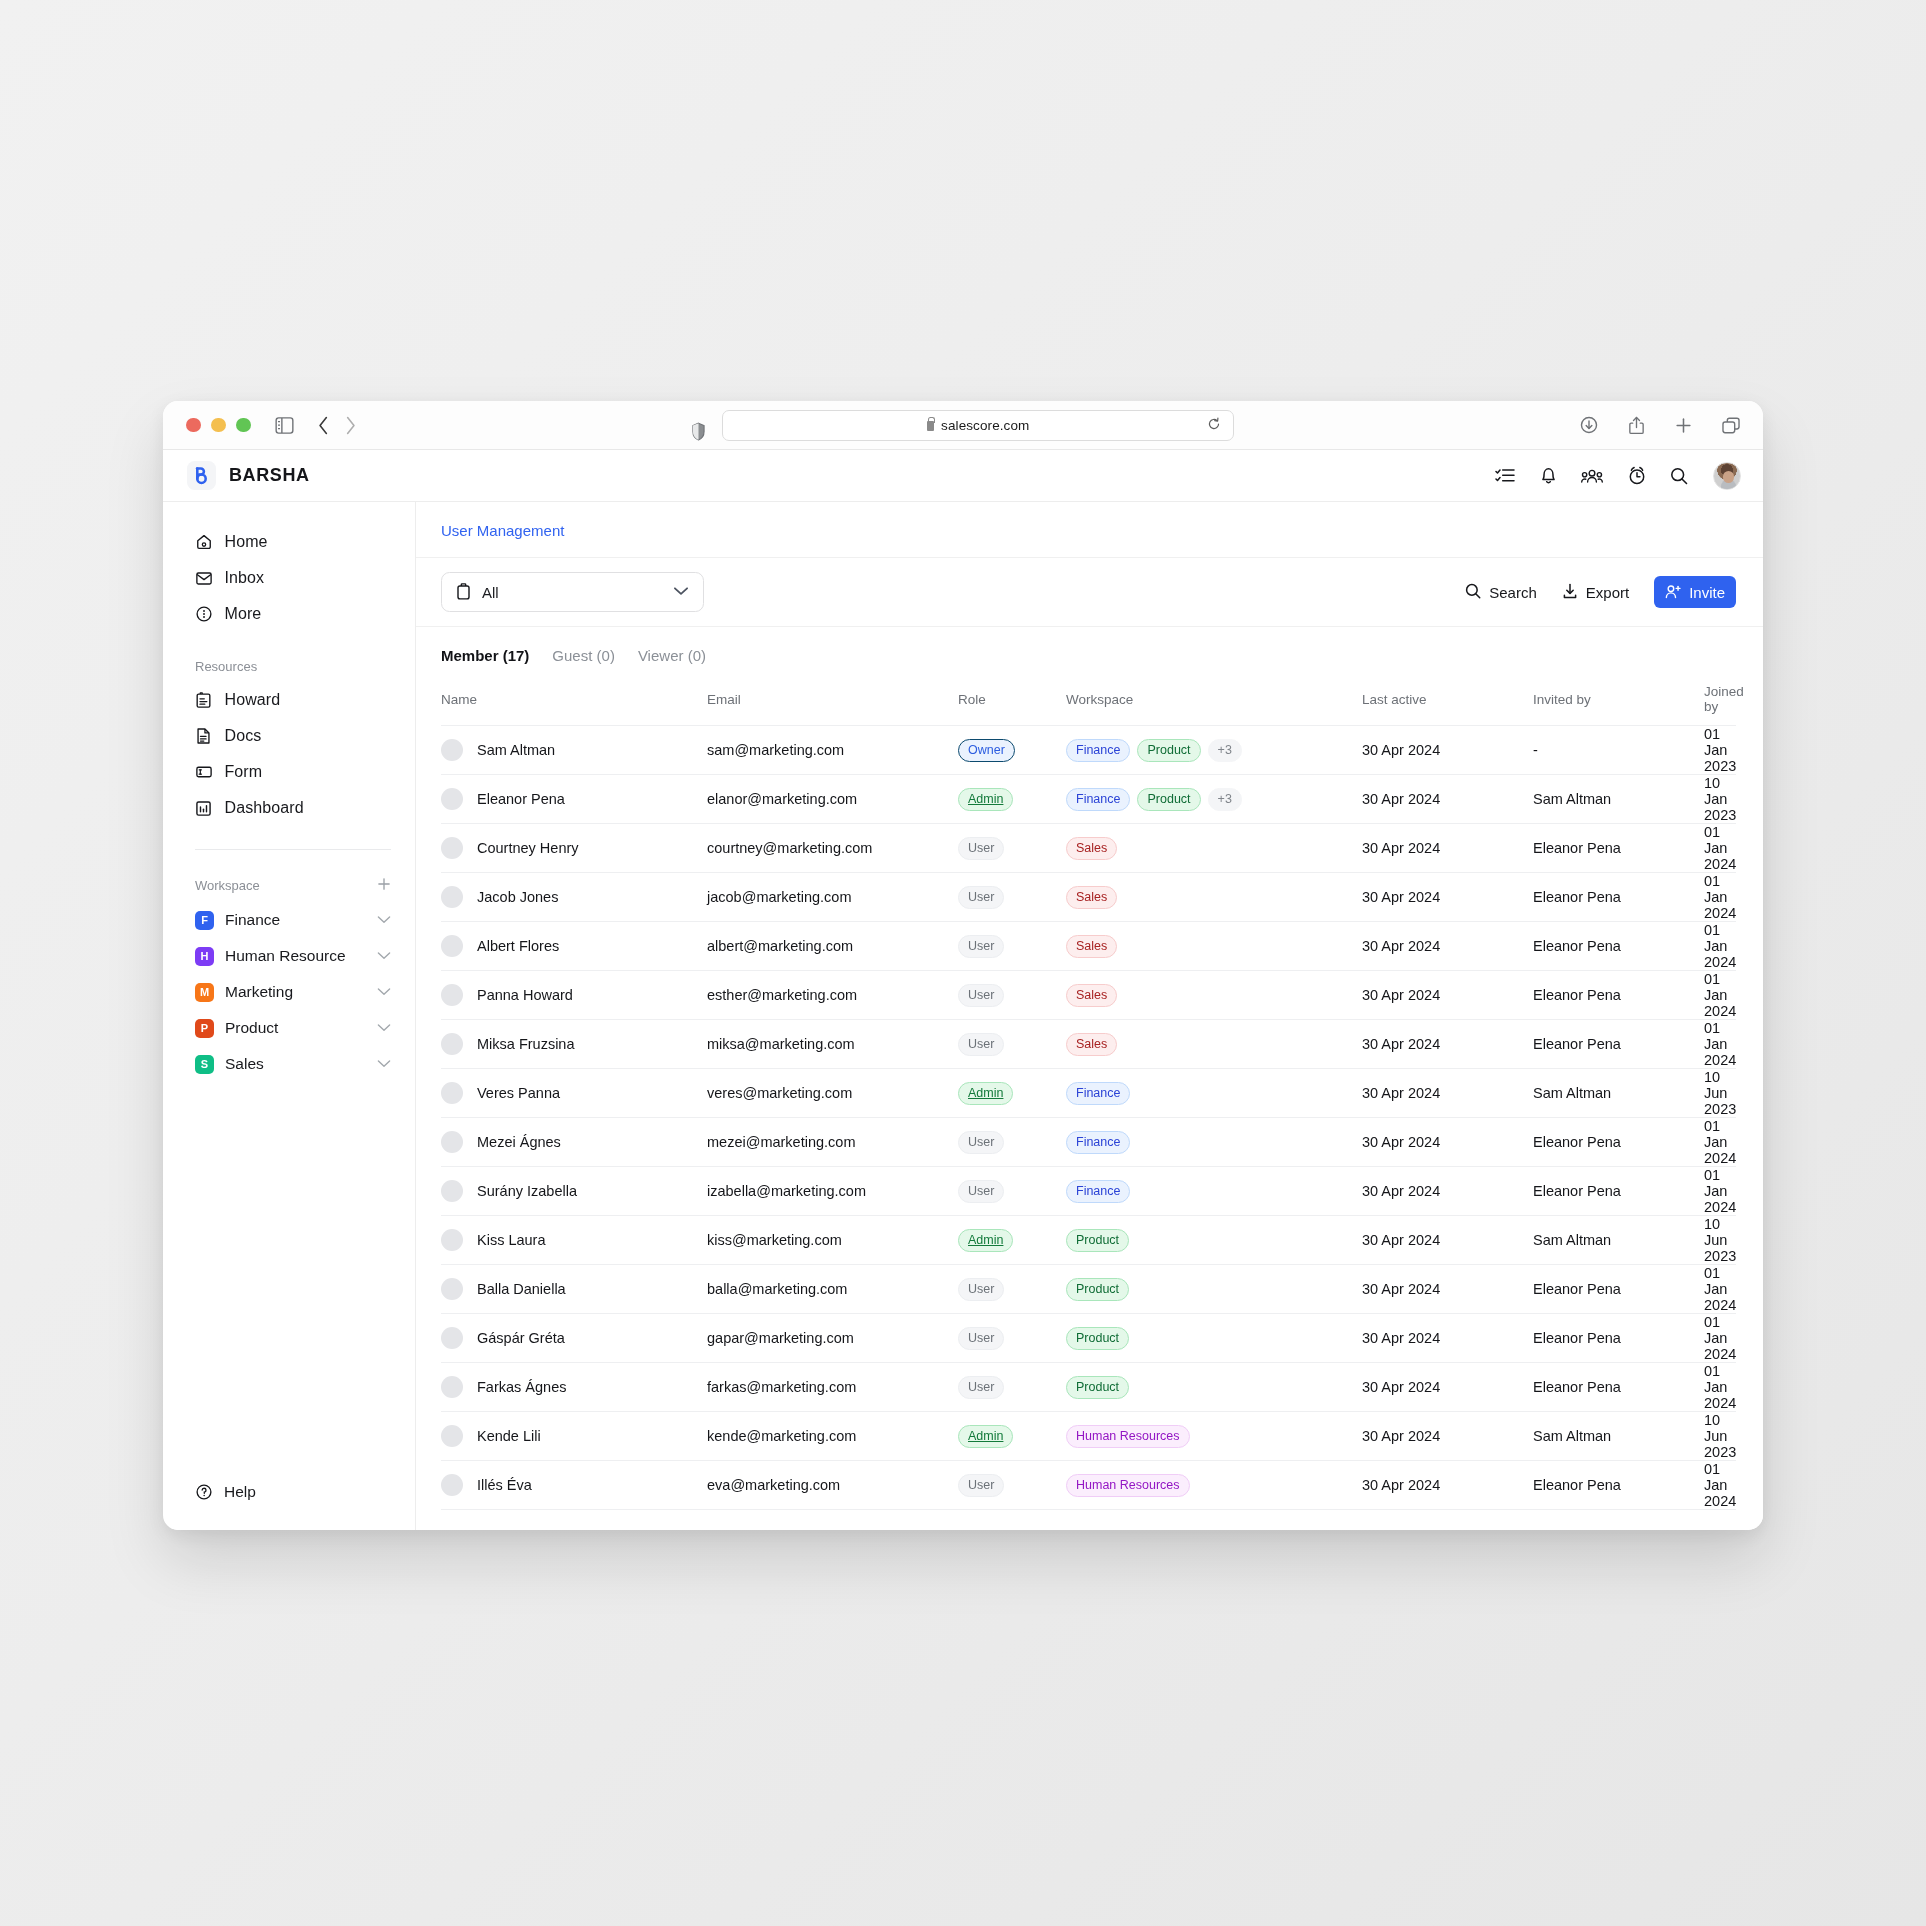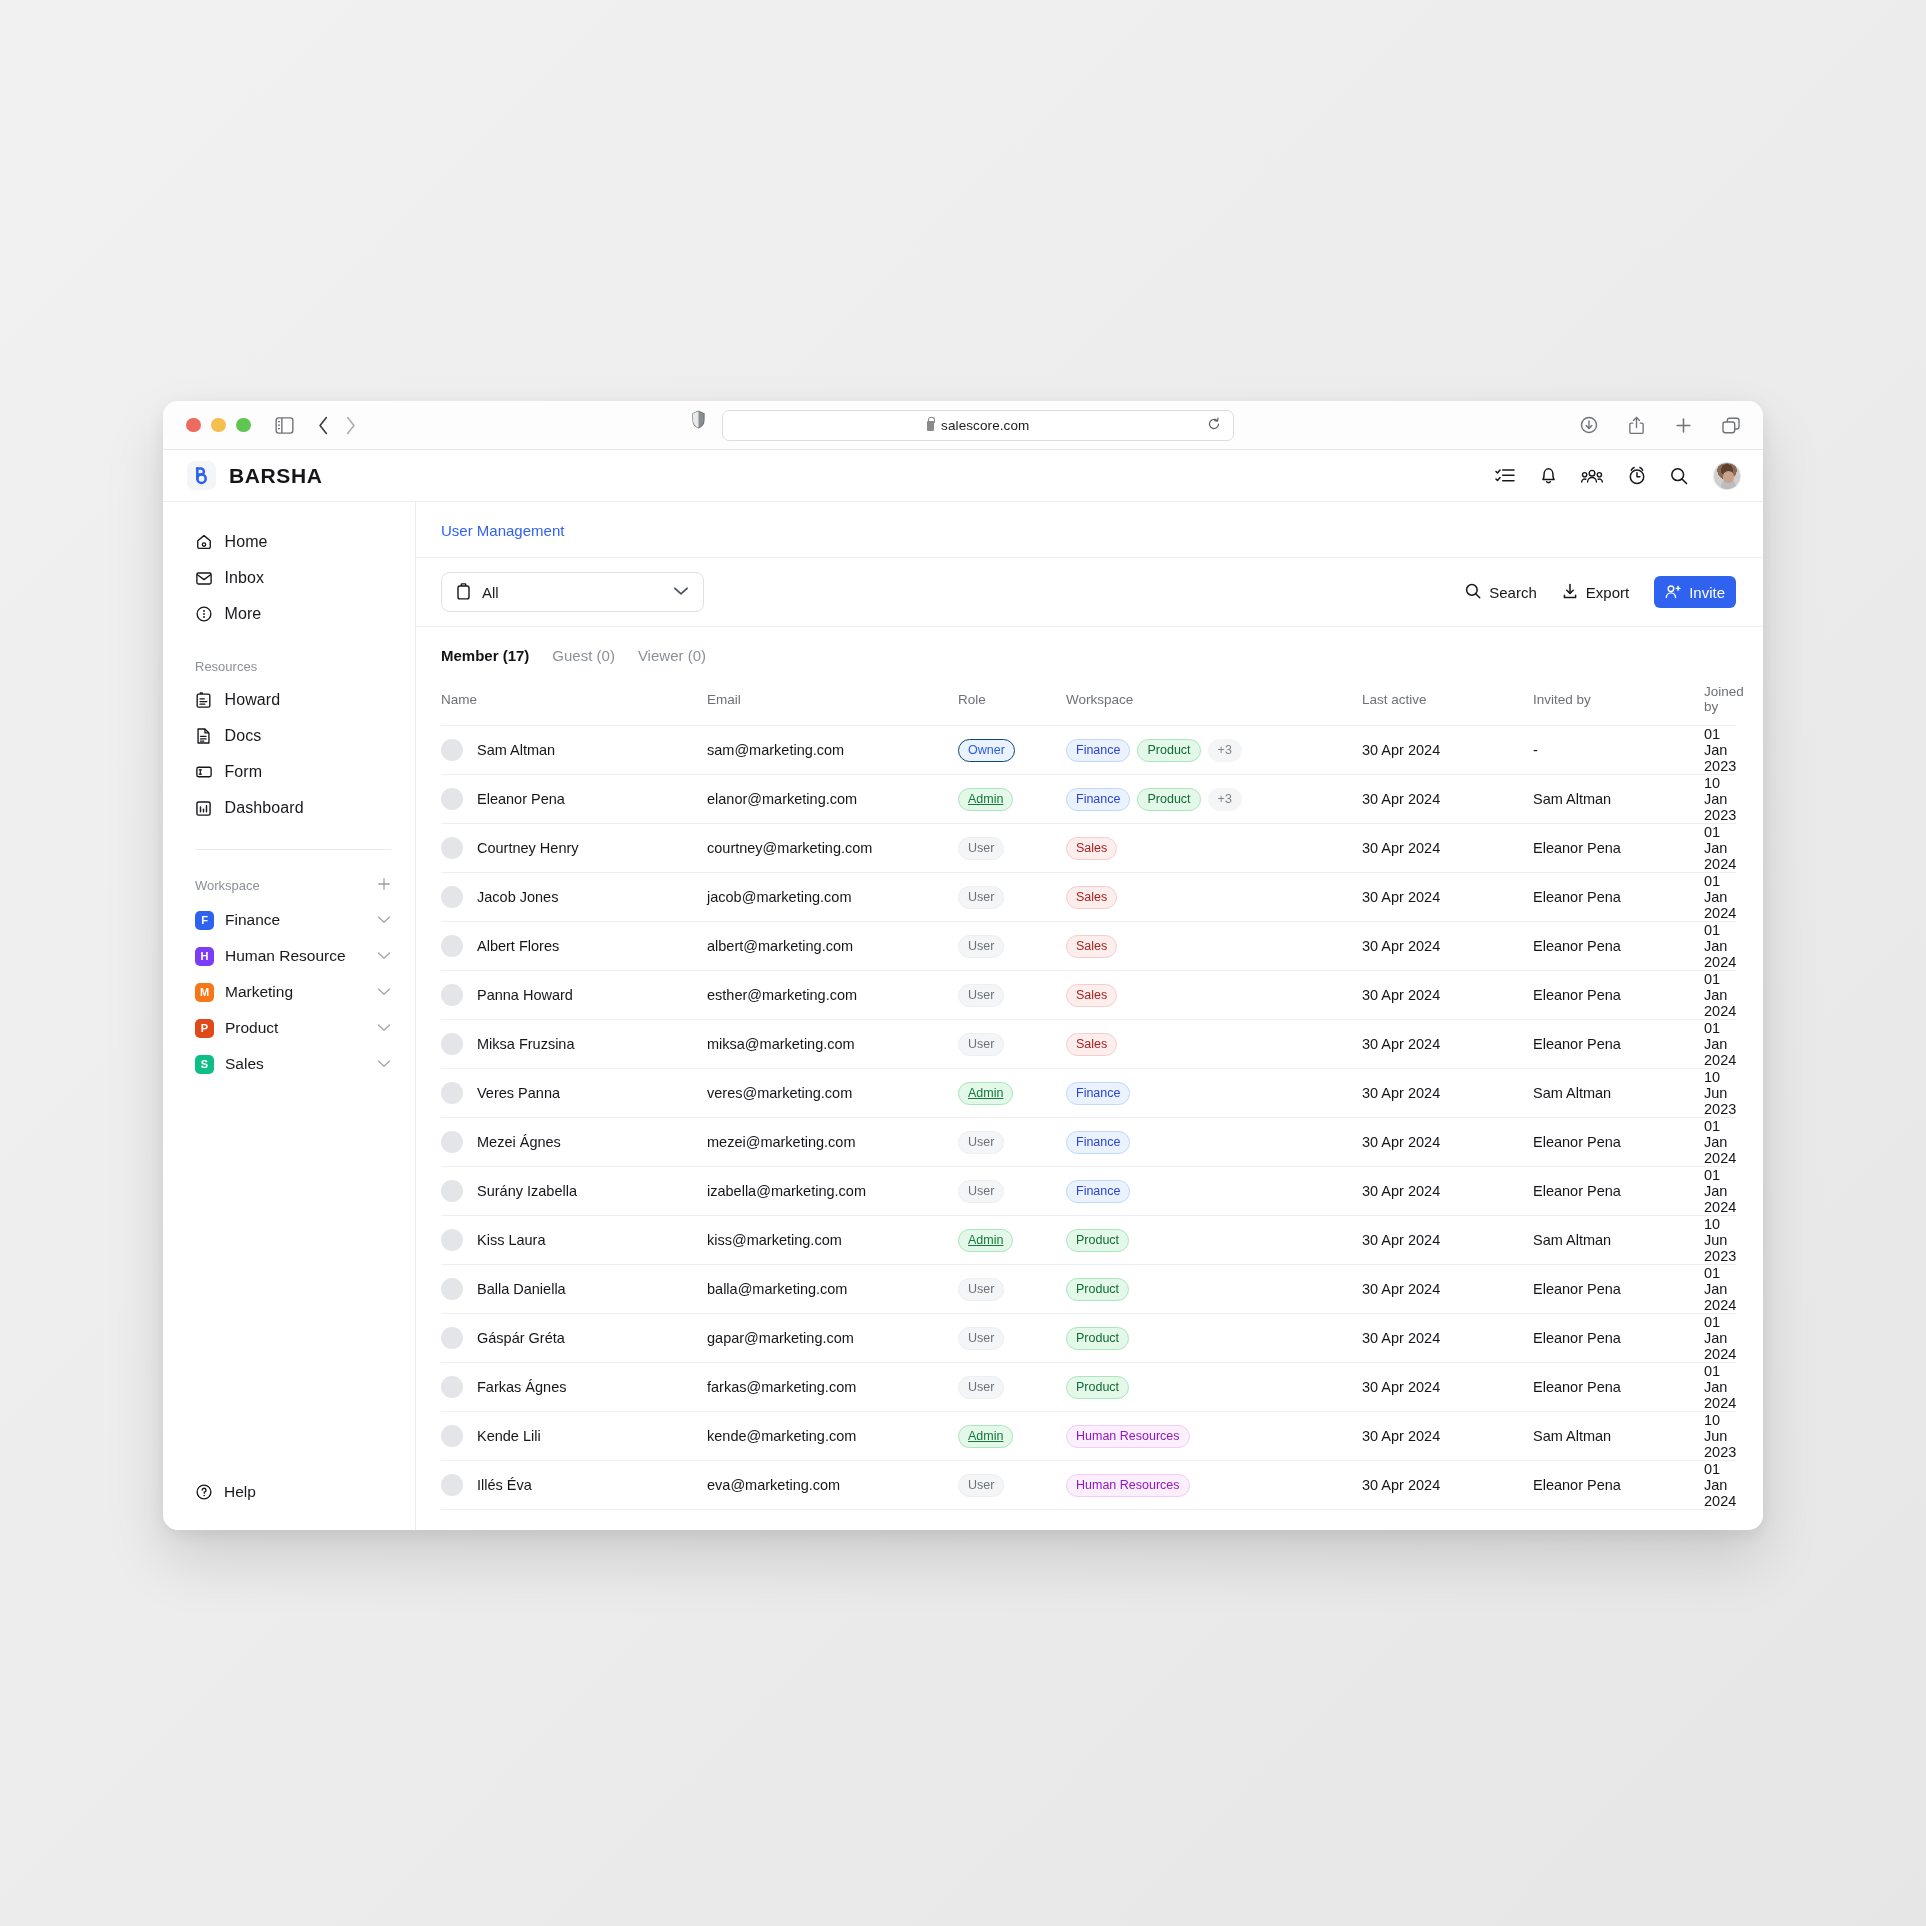--- a/index.html
+++ b/index.html
@@ -39,21 +39,21 @@
   .dot.red { background: #ec6a5e; }
   .dot.yellow { background: #f4bf4f; }
   .dot.green { background: #61c554; }
 
   .chrome-ico { color: #6f7276; display: flex; align-items: center; justify-content: center; }
   .sidebar-toggle { margin-left: 24px; }
   .navarrows { display: flex; gap: 14px; margin-left: 24px; }
 
   .addrwrap {
     position: absolute; left: 50%; transform: translateX(-50%);
-    display: flex; align-items: flex-start; gap: 17px;
+    display: flex; align-items: flex-end; gap: 17px;
   }
   .shield { width: 13px; height: 19px; }
   .addrbar {
     width: 512px; height: 31px;
     border: 1px solid #dcdcdc; border-radius: 7px;
     background: #fff;
     display: flex; align-items: center; justify-content: center;
     position: relative;
   }
   .addr-inner { display: flex; align-items: center; gap: 7px; }
@@ -79,21 +79,21 @@
     display: flex; align-items: center;
     padding: 0 22px 0 24px;
   }
   .brand { display: flex; align-items: center; gap: 13px; }
   .brandmark {
     width: 29px; height: 29px; border-radius: 7.5px;
     background: #f4f5f7;
     display: flex; align-items: center; justify-content: center;
   }
   .brandname {
-    font-size: 21px; font-weight: 700; color: #15161a; letter-spacing: 0.6px;
+    font-size: 18px; font-weight: 700; color: #15161a; letter-spacing: 0.6px;
   }
   .apphdr-right { margin-left: auto; display: flex; align-items: center; gap: 24.6px; }
   .hico { color: #17181c; display: flex; }
   .avatar {
     width: 28px; height: 28px; border-radius: 50%;
     background: radial-gradient(circle at 50% 28%, #5d4233 0 26%, #8a6a52 27% 42%, #cfcfcf 43% 100%);
     border: 0.8px solid #e2e2e2;
     overflow: hidden; position: relative;
   }
   .avatar:after {

